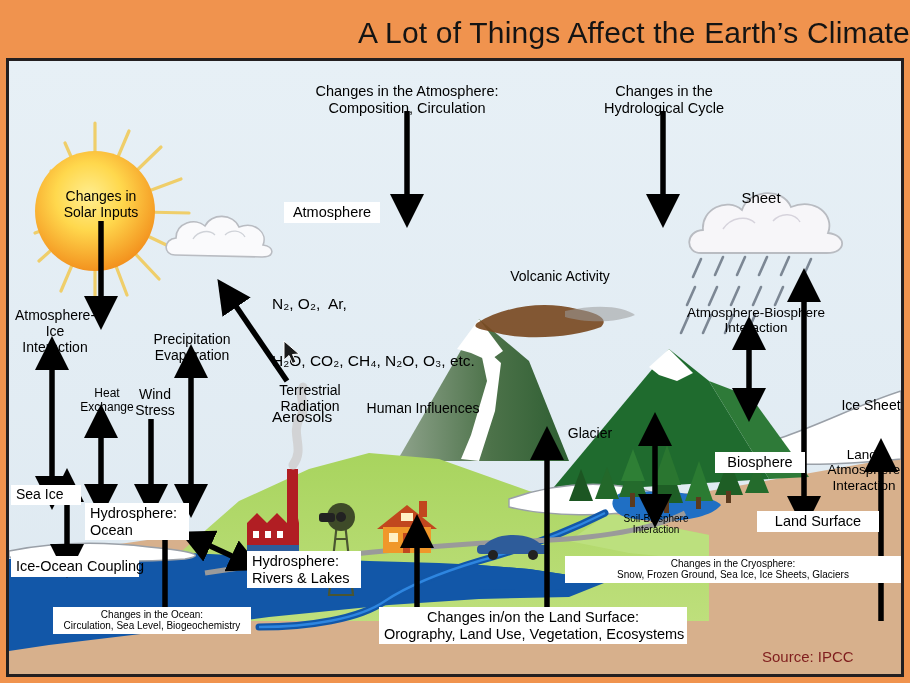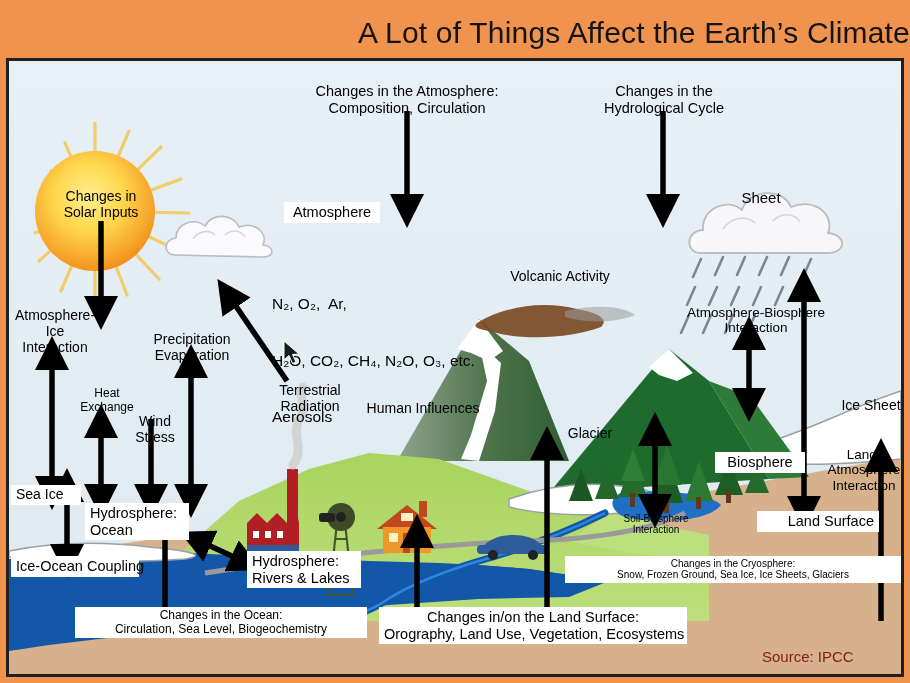--- a/index.html
+++ b/index.html
@@ -290,21 +290,21 @@
       <div class="lbl plain c" style="left:2px;top:247px;width:88px;font-size:14px;">Atmosphere-
 Ice
 Interaction</div>
 
       <div class="lbl plain c" style="left:128px;top:271px;width:110px;font-size:14px;">Precipitation
 Evaporation</div>
 
       <div class="lbl plain c" style="left:60px;top:326px;width:76px;font-size:12px;">Heat
 Exchange</div>
 
-      <div class="lbl plain c" style="left:118px;top:326px;width:56px;font-size:14px;margin-top:27px;">Wind
+      <div class="lbl plain c" style="left:118px;top:326px;width:56px;font-size:14px;">Wind
 Stress</div>
 
       <div class="lbl plain c" style="left:258px;top:322px;width:86px;font-size:14px;">Terrestrial
 Radiation</div>
 
       <div class="lbl plain c" style="left:347px;top:340px;width:134px;font-size:14px;">Human Influences</div>
 
       <div class="lbl plain c" style="left:550px;top:365px;width:62px;font-size:14px;">Glacier</div>
 
       <div class="lbl plain c" style="left:666px;top:244px;width:162px;font-size:13.5px;">Atmosphere-Biosphere
@@ -314,33 +314,33 @@
 
       <div class="lbl boxed c" style="left:706px;top:391px;width:90px;font-size:14.5px;">Biosphere</div>
 
       <div class="lbl plain c" style="left:814px;top:386px;width:82px;font-size:13.5px;">Land-
 Atmosphere
 Interaction</div>
 
       <div class="lbl plain c" style="left:592px;top:452px;width:110px;font-size:10px;">Soil-Biosphere
 Interaction</div>
 
-      <div class="lbl boxed c" style="left:748px;top:450px;width:122px;font-size:14.5px;text-align:right;">Land Surface</div>
+      <div class="lbl boxed c" style="left:748px;top:450px;width:122px;font-size:14.5px;">Land Surface</div>
 
       <div class="lbl boxed l" style="left:2px;top:424px;width:70px;font-size:14px;">Sea Ice</div>
 
       <div class="lbl boxed l" style="left:76px;top:442px;width:104px;font-size:14.5px;">Hydrosphere:
 Ocean</div>
 
       <div class="lbl boxed l" style="left:2px;top:495px;width:128px;font-size:14.5px;">Ice-Ocean Coupling</div>
 
       <div class="lbl boxed l" style="left:238px;top:490px;width:114px;font-size:14.5px;">Hydrosphere:
 Rivers &amp; Lakes</div>
 
-      <div class="lbl boxed c" style="left:44px;top:546px;width:292px;font-size:12px;margin-left:22px;">Changes in the Ocean:
+      <div class="lbl boxed c" style="left:44px;top:546px;width:198px;font-size:10px;">Changes in the Ocean:
 Circulation, Sea Level, Biogeochemistry</div>
 
       <div class="lbl boxed c" style="left:370px;top:546px;width:308px;font-size:14.5px;">Changes in/on the Land Surface:
 Orography, Land Use, Vegetation, Ecosystems</div>
 
       <div class="lbl boxed c" style="left:556px;top:489px;width:336px;font-size:10px;margin-top:6px;">Changes in the Cryosphere:
 Snow, Frozen Ground, Sea Ice, Ice Sheets, Glaciers</div>
 
       <svg class="cursor" style="left:275px;top:280px;width:20px;height:26px;overflow:visible;" viewBox="0 0 20 26">
         <path d="M0,0 L0,19 L5,14.5 L8.5,22.5 L12,21 L8.5,13.5 L15,13 Z" fill="#1b1b1b" stroke="#fff" stroke-width="1"></path>

